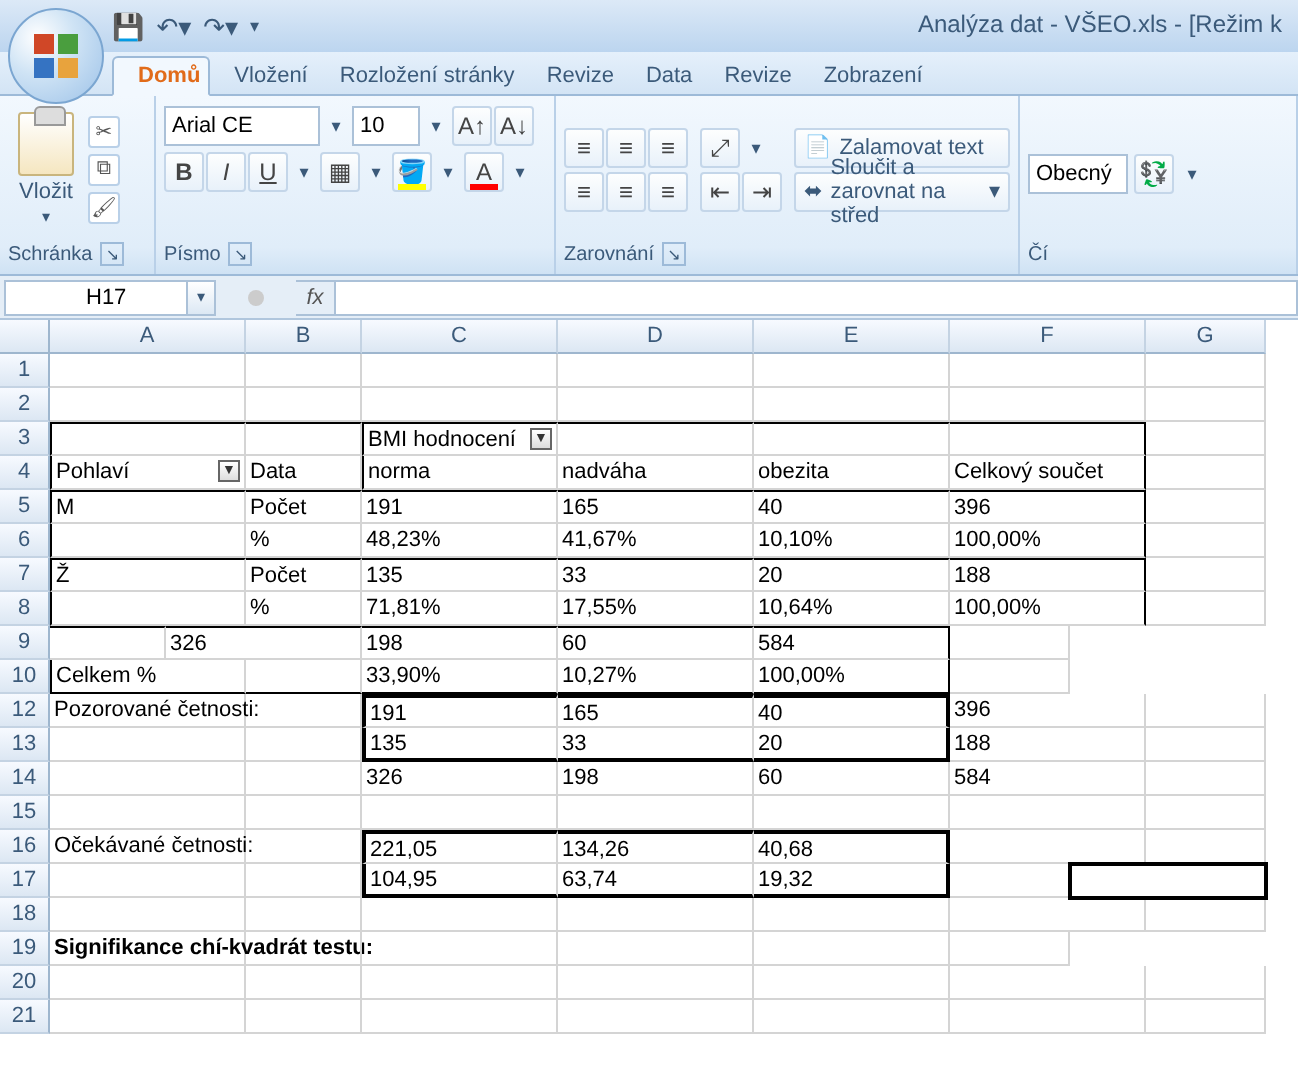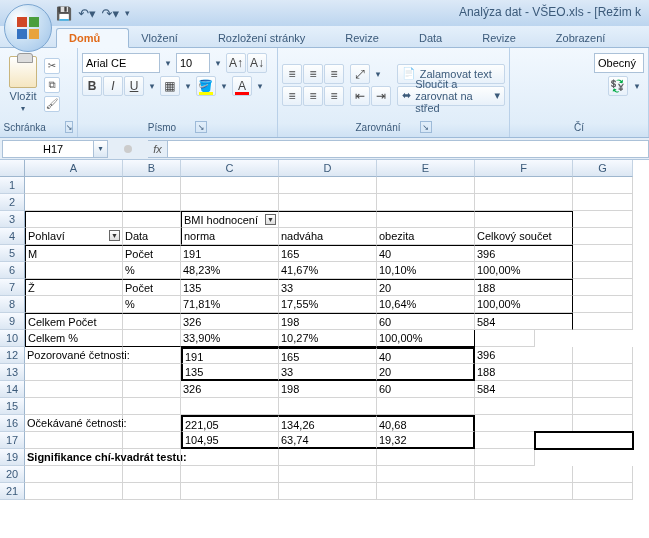--- a/index.html
+++ b/index.html
@@ -3,26 +3,26 @@
 <meta charset="utf-8">
 <style>
 *{box-sizing:border-box;margin:0;padding:0;font-family:"Segoe UI",Tahoma,sans-serif}
 body{background:#cfe4f7;width:649px;height:538px;overflow:hidden;font-size:11px}
 .title-bar{height:26px;background:linear-gradient(#dce9f7,#bcd5ef);display:flex;align-items:center;position:relative}
 .office-btn{width:48px;height:48px;border-radius:50%;background:radial-gradient(circle at 30% 30%,#fff,#d0e4f5 40%,#9dc2e8);border:1px solid #7ba6d1;position:absolute;left:4px;top:4px;z-index:10;display:flex;align-items:center;justify-content:center;font-size:20px}
 .qat{margin-left:56px;display:flex;gap:6px;align-items:center}
 .qat span{font-size:13px;color:#3b5a7a}
 .win-title{position:absolute;right:8px;top:5px;color:#3b5a7a;font-size:12px}
 .tabs{height:22px;background:linear-gradient(#e5f0fb,#d3e4f5);display:flex;align-items:flex-end;padding-left:56px;border-bottom:1px solid #9dbad8}
-.tab{padding:3px 28px 3px 12px;color:#3b5a7a;font-size:11px;cursor:pointer}
+.tab{padding:3px 4px 3px 12px;color:#3b5a7a;font-size:11px;cursor:pointer}
 .tab.active{background:#f2f8fe;border:1px solid #9dbad8;border-bottom:1px solid #f2f8fe;border-radius:3px 3px 0 0;margin-bottom:-1px;color:#e16b1a;font-weight:bold}
 .ribbon{height:90px;background:linear-gradient(#f2f8fe,#e0edf9 85%,#cfe2f4);border-bottom:1px solid #9dbad8;display:flex}
 .group{border-right:1px solid #b9d0e8;display:flex;flex-direction:column;justify-content:space-between;padding:2px 4px}
 .group-body{flex:1;display:flex;align-items:center;gap:2px}
-.group-label{text-align:center;font-size:10px;color:#3b5a7a;padding:2px 0;display:flex;justify-content:center;align-items:center;gap:19px}
+.group-label{text-align:center;font-size:10px;color:#3b5a7a;padding:2px 0;display:flex;align-items:center;gap:4px}
 .launcher{width:12px;height:12px;border:1px solid #9dbad8;font-size:8px;display:flex;align-items:center;justify-content:center;color:#3b5a7a}
 .big-btn{width:38px;display:flex;flex-direction:column;align-items:center;gap:2px;color:#3b5a7a;padding:2px}
 .clip-icon{width:28px;height:32px;background:linear-gradient(#fff,#f5e6c0);border:1px solid #c9b57d;border-radius:2px;position:relative}
 .clip-icon:before{content:"";position:absolute;top:-4px;left:7px;width:14px;height:8px;border:1px solid #999;border-radius:3px 3px 0 0;background:#ddd}
 .mini-col{display:flex;flex-direction:column;gap:3px;justify-content:center}
 .mini{width:16px;height:16px;border:1px solid #b9d0e8;background:#fff;border-radius:2px;font-size:10px;display:flex;align-items:center;justify-content:center;color:#555}
 .font-box,.size-box{border:1px solid #abc1d8;background:#fff;height:20px;font-size:11px;padding:0 3px}
 .font-box{width:78px}
 .size-box{width:34px}
 .btn-row{display:flex;gap:1px}
@@ -166,21 +166,21 @@
         <div class="txt-btn">⬌<span>Sloučit a zarovnat na střed</span>▾</div>
       </div>
     </div>
     <div class="group-label">
         <span>Zarovnání</span>
         <span class="launcher">↘</span>
       </div>
   </div>
 
   <div class="group" style="flex:1">
-    <div class="group-body" style="flex-direction:column;align-items:flex-end;gap:3px;padding-top:3px">
+    <div class="group-body" style="flex-direction:row;align-items:center;gap:3px;padding-top:3px">
       <div class="fmt-row">
           <input class="font-box" style="width: 50px;" value="Obecný">
         </div>
       <div class="fmt-row">
         <div class="rb">💱</div>
         <span class="rb small">▾</span>
       </div>
     </div>
     <div class="group-label">
         <span>Čí</span>
@@ -285,21 +285,20 @@
       <div class="cell wA bl"></div>
       <div class="cell wB tl">%</div>
       <div class="cell wC tr">71,81%</div>
       <div class="cell wD tr">17,55%</div>
       <div class="cell wE tr">10,64%</div>
       <div class="cell wF br tr">100,00%</div>
       <div class="cell wG"></div>
     </div>
   <div class="row">
       <div class="rh">9</div>
-      <div class="cell wA bl bt tl">Celkem Počet</div>
       <div class="cell wB bt"></div>
       <div class="cell wC bt tr">326</div>
       <div class="cell wD bt tr">198</div>
       <div class="cell wE bt tr">60</div>
       <div class="cell wF bt br tr">584</div>
       <div class="cell wG"></div>
     </div>
   <div class="row">
       <div class="rh">10</div>
       <div class="cell wA bl bb tl">Celkem %</div>
@@ -364,20 +363,30 @@
       <div class="cell wA"></div>
       <div class="cell wB"></div>
       <div class="cell wC bl2 bb2 tr">104,95</div>
       <div class="cell wD bb2 tr">63,74</div>
       <div class="cell wE bb2 br2 tr">19,32</div>
       <div class="cell wF"></div>
       <div class="cell wG"></div>
       <div class="sel" style="position:absolute;left:535px;width:98px;height:17px;pointer-events:none"></div>
     </div>
   <div class="row">
+      <div class="rh">18</div>
+      <div class="cell wA"></div>
+      <div class="cell wB"></div>
+      <div class="cell wC"></div>
+      <div class="cell wD"></div>
+      <div class="cell wE"></div>
+      <div class="cell wF"></div>
+      <div class="cell wG"></div>
+    </div>
+  <div class="row">
       <div class="rh">19</div>
       <div class="cell wA tl bold" style="overflow:visible">Signifikance chí-kvadrát testu:</div>
       <div class="cell wB"></div>
       <div class="cell wC"></div>
       <div class="cell wD"></div>
       <div class="cell wF"></div>
       <div class="cell wG"></div>
     </div>
   <div class="row">
       <div class="rh">20</div>

